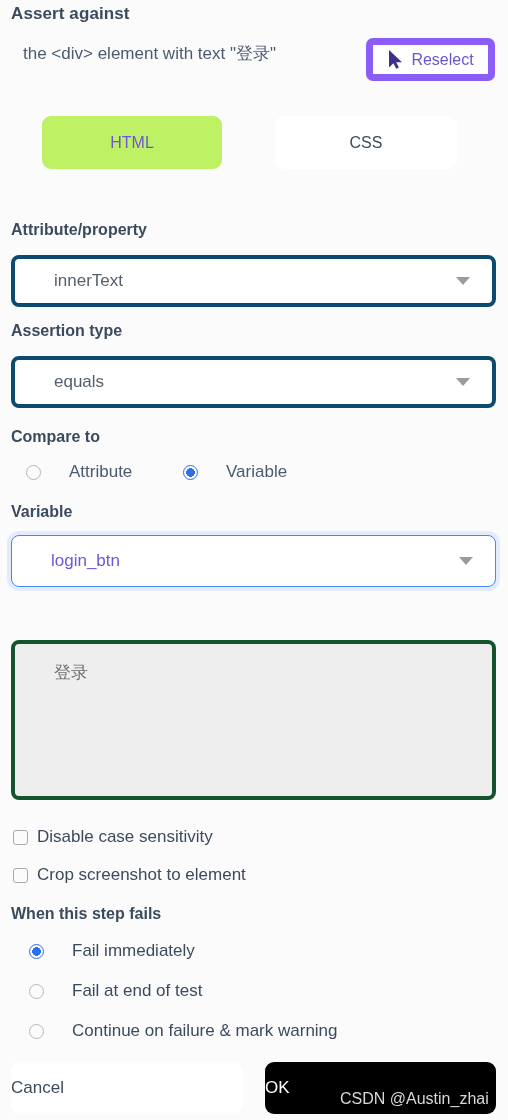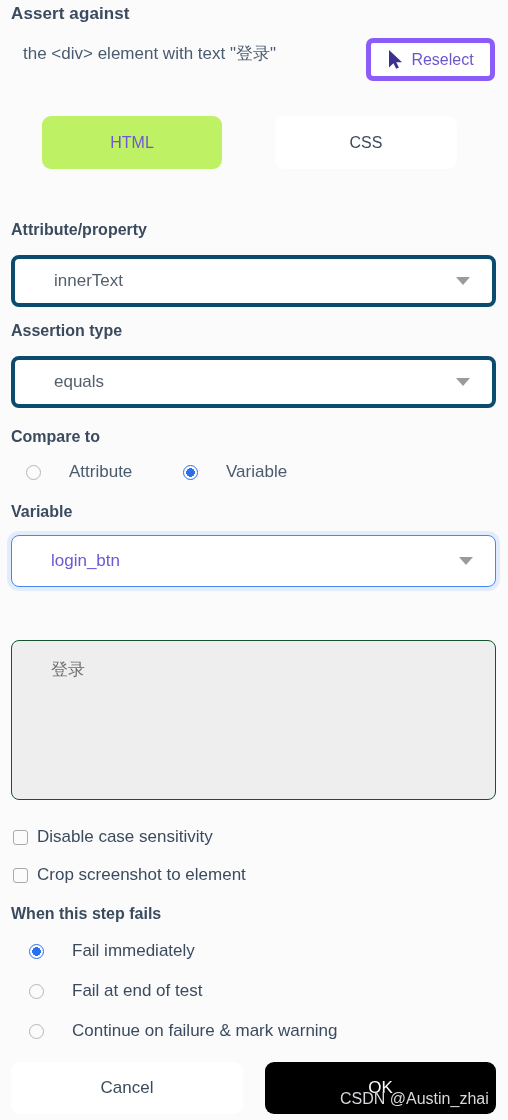--- a/index.html
+++ b/index.html
@@ -22,21 +22,21 @@
     font-size: 17px; font-weight: bold; color: #3b4b5e;
     letter-spacing: .1px;
   }
   .assert-desc {
     position: absolute; left: 23px; top: 40px; width: 330px;
     font-size: 17px; color: #4a5b6d; line-height: 27px;
   }
   .reselect-btn {
     position: absolute; left: 366px; top: 38px;
     width: 129px; height: 43px;
-    border: 5px solid #8b5cf6; border-radius: 7px;
+    border: 7px solid #8b5cf6; border-radius: 7px;
     background: #ffffff;
     display: flex; align-items: center; justify-content: center; gap: 7px;
     cursor: pointer;
   }
   .reselect-btn .label {
     font-size: 16px; color: #6b55cf;
   }
   .cursor-ico { display: block; }
 
   
@@ -95,21 +95,21 @@
   .radio.on {
     border: 1.5px solid #2a6ff0;
     background: radial-gradient(circle, #2a6ff0 0 4.2px, #ffffff 4.4px 100%);
   }
   .radio-item .rlabel { font-size: 17px; color: #4a5b6d; }
 
   
   .textarea {
     position: absolute; left: 11px; top: 640px;
     width: 485px; height: 160px;
-    background: #eeeeee; border: 1px solid #14532d; border-radius: 8px;
+    background: #eeeeee; border: 4px solid #14532d; border-radius: 8px;
     padding: 17px 0 15px 39px;
     font-size: 17px; color: #6d6d72;
     font-family: "DejaVu Sans", sans-serif;
   }
 
   
   .check-item {
     position: absolute; left: 13px;
     display: flex; align-items: center; gap: 9px; cursor: pointer;
   }
@@ -123,21 +123,21 @@
   .fail-item {
     position: absolute; left: 29px;
     display: flex; align-items: center; cursor: pointer;
   }
   .fail-item .flbl { font-size: 17px; color: #3b4b5e; margin-left: 28px; }
 
   
   .btn {
     position: absolute; top: 1062px; height: 52px;
     border-radius: 9px; border: none;
-    display: flex; align-items: center; justify-content: center;
+    display: flex; align-items: center; justify-content: flex-start;
     font-size: 17px; cursor: pointer;
   }
   .btn.cancel { left: 11px; width: 232px; background: #ffffff; color: #3b4b5e; }
   .btn.ok { left: 265px; width: 231px; background: #000000; color: #ffffff; }
 
   .watermark {
     position: absolute; left: 340px; top: 1090px;
     font-size: 16px; color: #d8d8dc;
     white-space: nowrap; pointer-events: none;
   }

